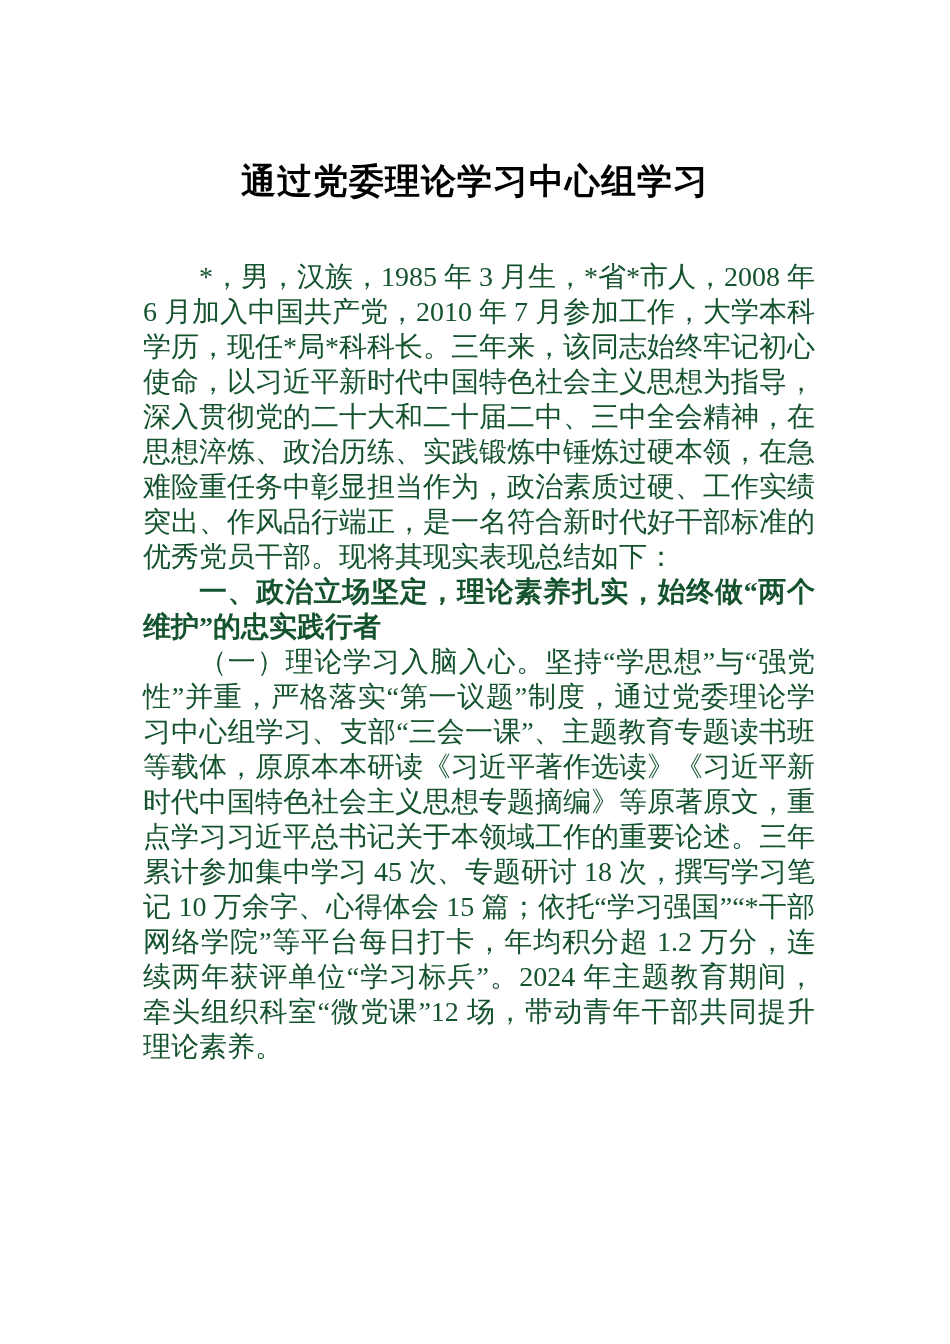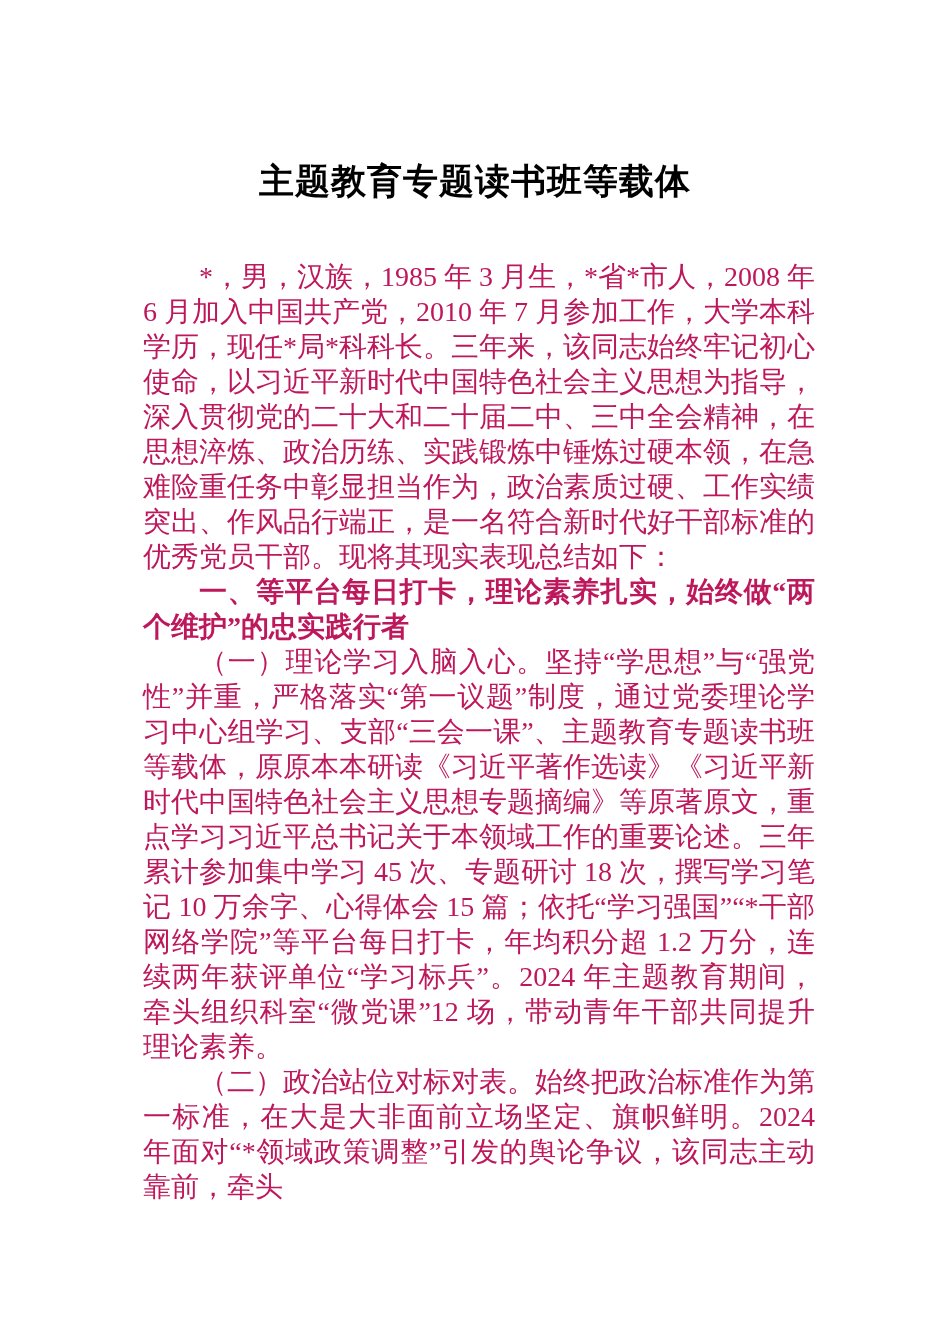--- a/index.html
+++ b/index.html
@@ -32,31 +32,30 @@
     padding-left: 143px;
     padding-right: 135px;
   }
   .doc-body p {
     margin: 0;
     font-size: 28px;
     line-height: 35px;
     text-align: justify;
     text-justify: inter-character;
     text-indent: 2em;
-    color: #be185d;
+    color: #14532d;
     word-break: break-all;
   }
   .doc-body p.heading {
     font-weight: 700;
   }
 </style>
 </head>
 <body>
 
 <div class="doc-page">
-  <h1 class="doc-title">主题教育专题读书班等载体</h1>
+  <h1 class="doc-title">通过党委理论学习中心组学习</h1>
   <div class="doc-body" id="doc-body">
       <p class="body">*，男，汉族，1985 年 3 月生，*省*市人，2008 年 6 月加入中国共产党，2010 年 7 月参加工作，大学本科学历，现任*局*科科长。三年来，该同志始终牢记初心使命，以习近平新时代中国特色社会主义思想为指导，深入贯彻党的二十大和二十届二中、三中全会精神，在思想淬炼、政治历练、实践锻炼中锤炼过硬本领，在急难险重任务中彰显担当作为，政治素质过硬、工作实绩突出、作风品行端正，是一名符合新时代好干部标准的优秀党员干部。现将其现实表现总结如下：</p>
-      <p class="heading">一、等平台每日打卡，理论素养扎实，始终做“两个维护”的忠实践行者</p>
+      <p class="heading">一、政治立场坚定，理论素养扎实，始终做“两个维护”的忠实践行者</p>
       <p class="body">（一）理论学习入脑入心。坚持“学思想”与“强党性”并重，严格落实“第一议题”制度，通过党委理论学习中心组学习、支部“三会一课”、主题教育专题读书班等载体，原原本本研读《习近平著作选读》《习近平新时代中国特色社会主义思想专题摘编》等原著原文，重点学习习近平总书记关于本领域工作的重要论述。三年累计参加集中学习 45 次、专题研讨 18 次，撰写学习笔记 10 万余字、心得体会 15 篇；依托“学习强国”“*干部网络学院”等平台每日打卡，年均积分超 1.2 万分，连续两年获评单位“学习标兵”。2024 年主题教育期间，牵头组织科室“微党课”12 场，带动青年干部共同提升理论素养。</p>
-      <p class="body">（二）政治站位对标对表。始终把政治标准作为第一标准，在大是大非面前立场坚定、旗帜鲜明。2024 年面对“*领域政策调整”引发的舆论争议，该同志主动靠前，牵头</p>
     </div>
 </div>
 
 </body></html>

